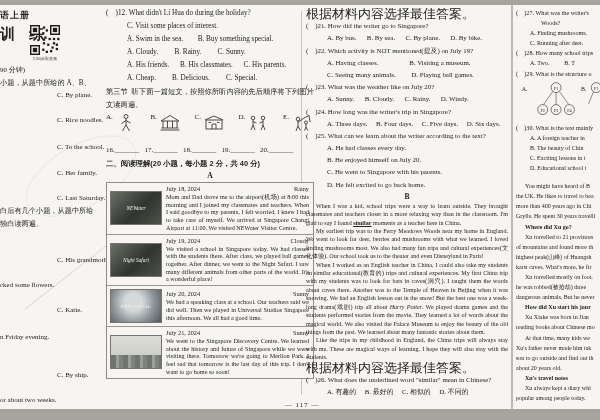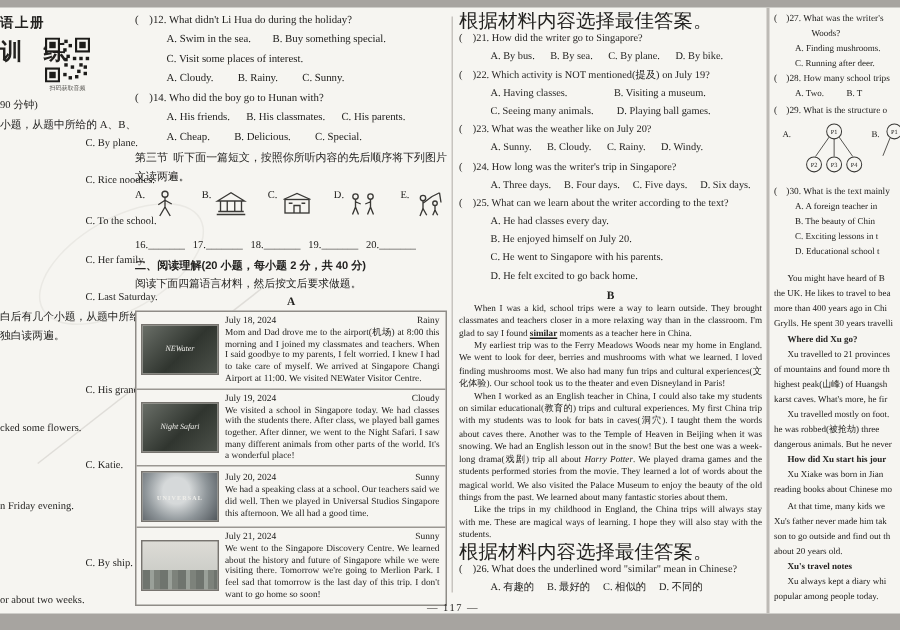--- a/index.html
+++ b/index.html
@@ -17,21 +17,21 @@
   .wm2{width:150px;left:95px;top:330px;transform:rotate(-35deg)}
   .wm3{width:120px;height:60px;left:20px;top:140px;border:1px solid #e0ded9;border-radius:50%;transform:rotate(-30deg);opacity:.55}
 
   
   .divider{position:absolute;background:#c7c4bf}
   .div1{left:301px;top:6px;width:1px;height:384px}
   .div2{left:511px;top:0;width:2px;height:404px;background:#bdbab5}
 
   
   .col1{position:absolute;left:0;top:0;width:86px;height:404px}
-  .col2{position:absolute;left:90px;top:2px;width:208px;height:402px;overflow:hidden}
+  .col2{position:absolute;left:106px;top:2px;width:208px;height:402px;overflow:hidden}
   .col3{position:absolute;left:306px;top:3px;width:202px;height:393px;overflow:hidden}
   .col4{position:absolute;left:516px;top:3px;width:84px;height:398px;overflow:hidden}
 
   
   .ln{white-space:pre;overflow:hidden;font-size:6.9px}
   .bold{font-weight:bold}
   .center{text-align:center;font-weight:bold}
 
   
   .h-series{position:absolute;left:0;top:4px;font-family:Liberation Mono, monospace;font-weight:bold;font-size:9px;letter-spacing:1px}
@@ -190,29 +190,28 @@
 
         <div class="frag cut">or about two weeks.</div>
       </div>
   </div>
 
   <div class="col2">
     <div class="c2lines">
 
         <div class="ln q">(    )12. What didn't Li Hua do during the holiday?</div>
 
+        <div class="ln opt">C. Visit some places of interest.</div>
+
         <div class="ln opt">A. Swim in the sea.        B. Buy something special.</div>
 
-        <div class="ln opt">C. Visit some places of interest.</div>
-
 
 
         <div class="ln opt">A. Cloudy.         B. Rainy.         C. Sunny.</div>
 
-        <div class="ln q">(    )14. Who did the boy go to Hunan with?</div>
 
         <div class="ln opt">A. His friends.      B. His classmates.      C. His parents.</div>
 
 
         <div class="ln opt">A. Cheap.         B. Delicious.         C. Special.</div>
 
         <div class="ln cn">第三节  听下面一篇短文，按照你所听内容的先后顺序将下列图片排序，短</div>
 
         <div class="ln cn">文读两遍。</div>
       </div>
@@ -262,21 +261,20 @@
             <path d="M8 8 V13 M8 13 L6 18 M8 13 L10.5 17.5 M8 9.5 L14 5 M14 5 L19 2.5 M19 2.5 L20 9"></path>
             <circle cx="16" cy="9.5" r="1.5"></circle>
             <path d="M16 11 V14 M16 14 L14.5 17.5 M16 14 L17.8 17.5"></path>
           </g>
         </svg>
       </div>
     </div>
 
     <div class="ln blanks">16._______   17._______   18._______   19._______   20._______</div>
     <div class="ln sec2">二、阅读理解(20 小题，每小题 2 分，共 40 分)</div>
-    <div class="ln readintro">阅读下面四篇语言材料，然后按文后要求做题。</div>
     <div class="ln seclabel center">A</div>
 
     <div class="jtable">
 
         <div class="jrow">
           <div class="jimg img-dark">
             <span class="jimg-label">NEWater</span>
           </div>
           <div class="jtext">
             <div class="jhdr">

